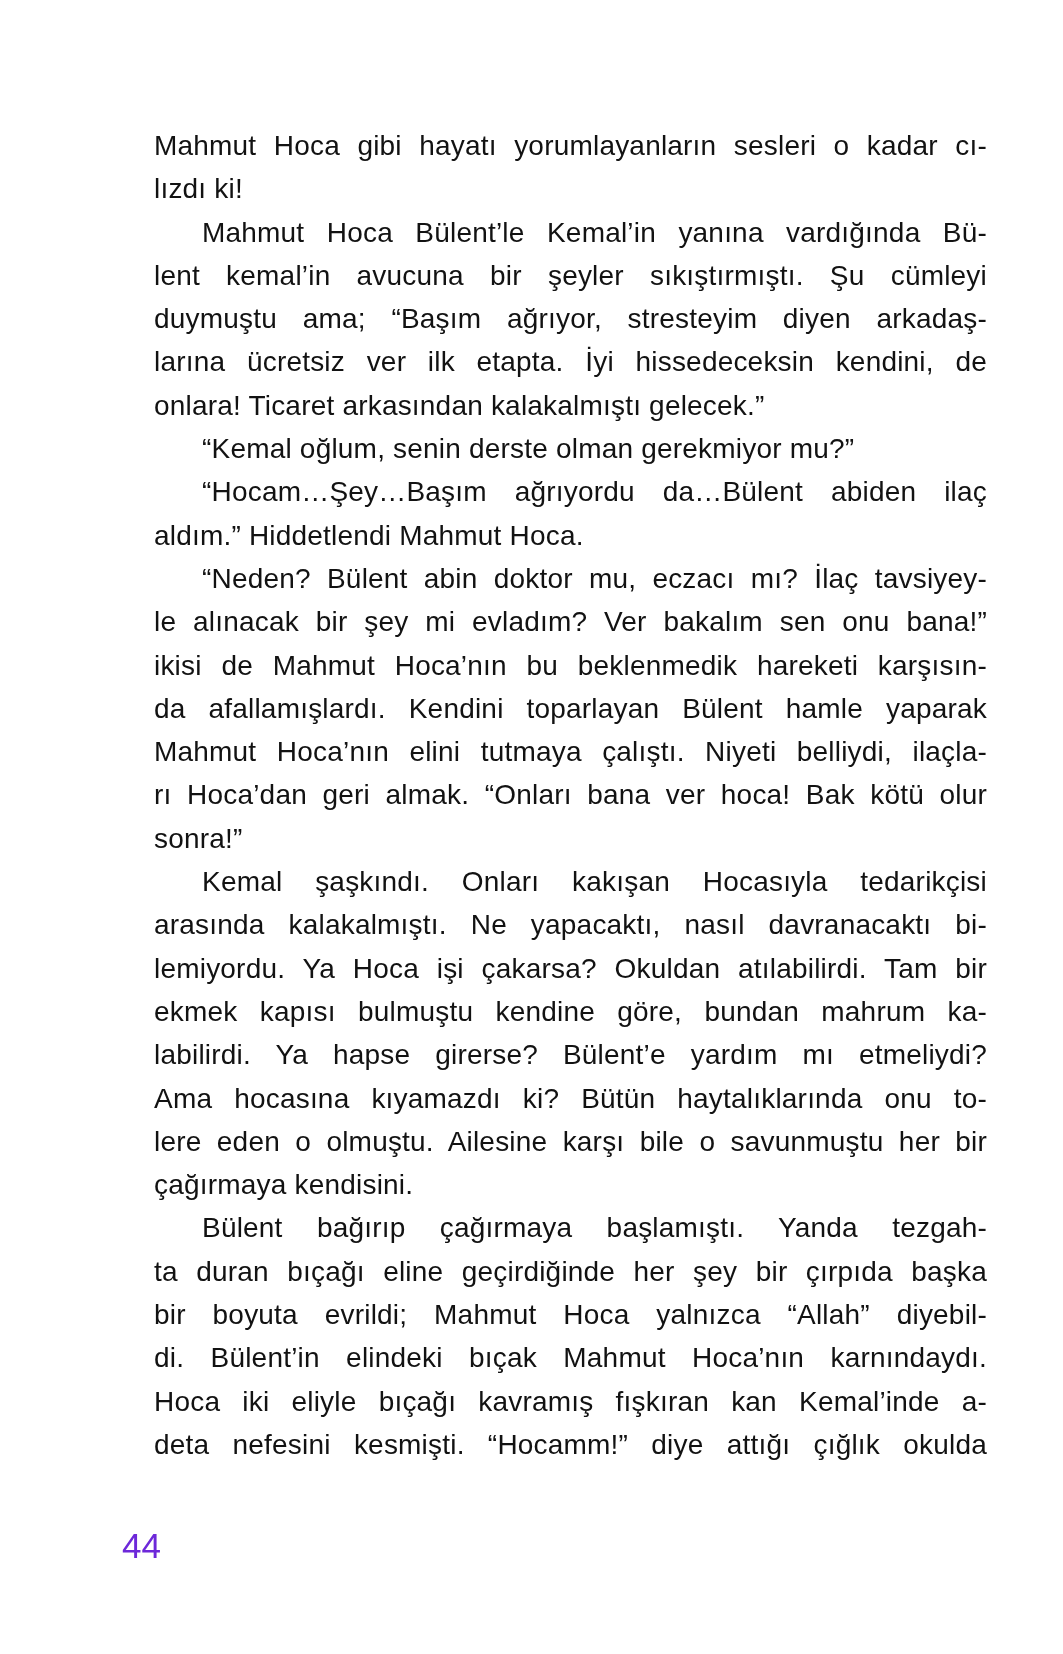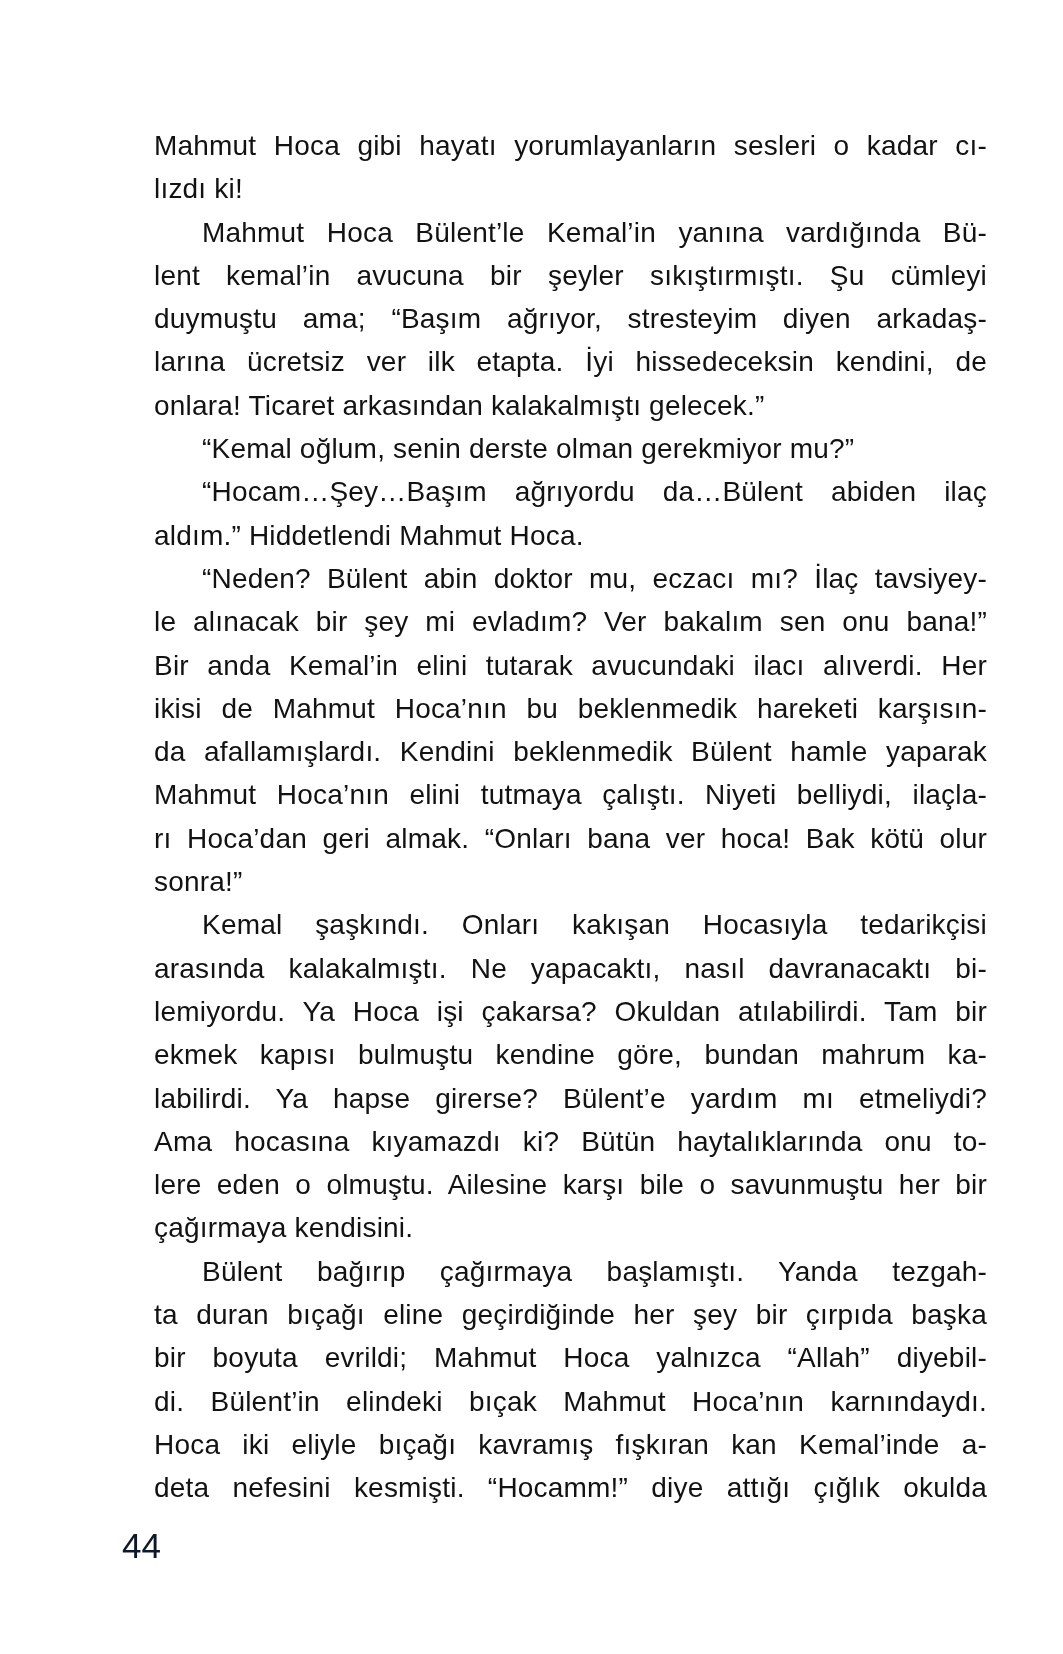--- a/index.html
+++ b/index.html
@@ -38,43 +38,42 @@
   }
   .line.indent {
     text-indent: 48px;
   }
   .page-number {
     position: absolute;
     left: 122px;
     top: 1526px;
     font-size: 35px;
     line-height: 40px;
-    color: #0f172a;
+    color: #6d28d9;
   }
 </style>
 </head>
 <body>
 
 <div class="page">
   <main class="text-block" id="text-block">
       <div class="line just">Mahmut Hoca gibi hayatı yorumlayanların sesleri o kadar cı-</div>
       <div class="line">lızdı ki!</div>
       <div class="line just indent">Mahmut Hoca Bülent’le Kemal’in yanına vardığında Bü-</div>
       <div class="line just">lent kemal’in avucuna bir şeyler sıkıştırmıştı. Şu cümleyi</div>
       <div class="line just">duymuştu ama; “Başım ağrıyor, stresteyim diyen arkadaş-</div>
       <div class="line just">larına ücretsiz ver ilk etapta. İyi hissedeceksin kendini, de</div>
       <div class="line">onlara! Ticaret arkasından kalakalmıştı gelecek.”</div>
       <div class="line indent">“Kemal oğlum, senin derste olman gerekmiyor mu?”</div>
       <div class="line just indent">“Hocam…Şey…Başım ağrıyordu da…Bülent abiden ilaç</div>
       <div class="line">aldım.” Hiddetlendi Mahmut Hoca.</div>
       <div class="line just indent">“Neden? Bülent abin doktor mu, eczacı mı? İlaç tavsiyey-</div>
       <div class="line just">le alınacak bir şey mi evladım? Ver bakalım sen onu bana!”</div>
-      <div class="line just">Bir anda Kemal’in elini tutarak avucundaki ilacı alıverdi. Her</div>
       <div class="line just">ikisi de Mahmut Hoca’nın bu beklenmedik hareketi karşısın-</div>
-      <div class="line just">da afallamışlardı. Kendini beklenmedik Bülent hamle yaparak</div>
+      <div class="line just">da afallamışlardı. Kendini toparlayan Bülent hamle yaparak</div>
       <div class="line just">Mahmut Hoca’nın elini tutmaya çalıştı. Niyeti belliydi, ilaçla-</div>
       <div class="line just">rı Hoca’dan geri almak. “Onları bana ver hoca! Bak kötü olur</div>
       <div class="line">sonra!”</div>
       <div class="line just indent">Kemal şaşkındı. Onları kakışan Hocasıyla tedarikçisi</div>
       <div class="line just">arasında kalakalmıştı. Ne yapacaktı, nasıl davranacaktı bi-</div>
       <div class="line just">lemiyordu. Ya Hoca işi çakarsa? Okuldan atılabilirdi. Tam bir</div>
       <div class="line just">ekmek kapısı bulmuştu kendine göre, bundan mahrum ka-</div>
       <div class="line just">labilirdi. Ya hapse girerse? Bülent’e yardım mı etmeliydi?</div>
       <div class="line just">Ama hocasına kıyamazdı ki? Bütün haytalıklarında onu to-</div>
       <div class="line just">lere eden o olmuştu. Ailesine karşı bile o savunmuştu her bir</div>

